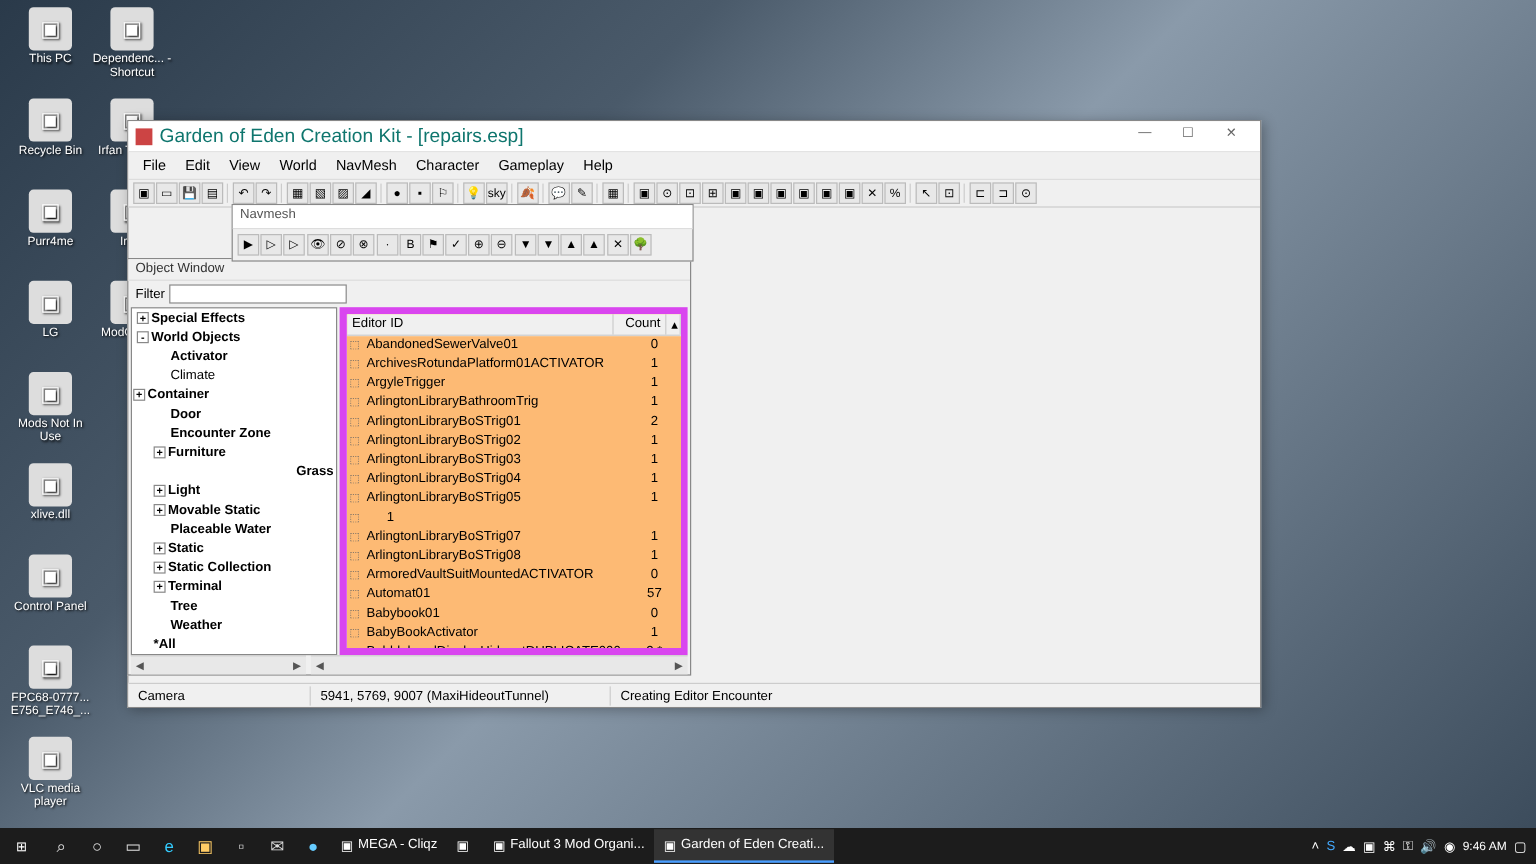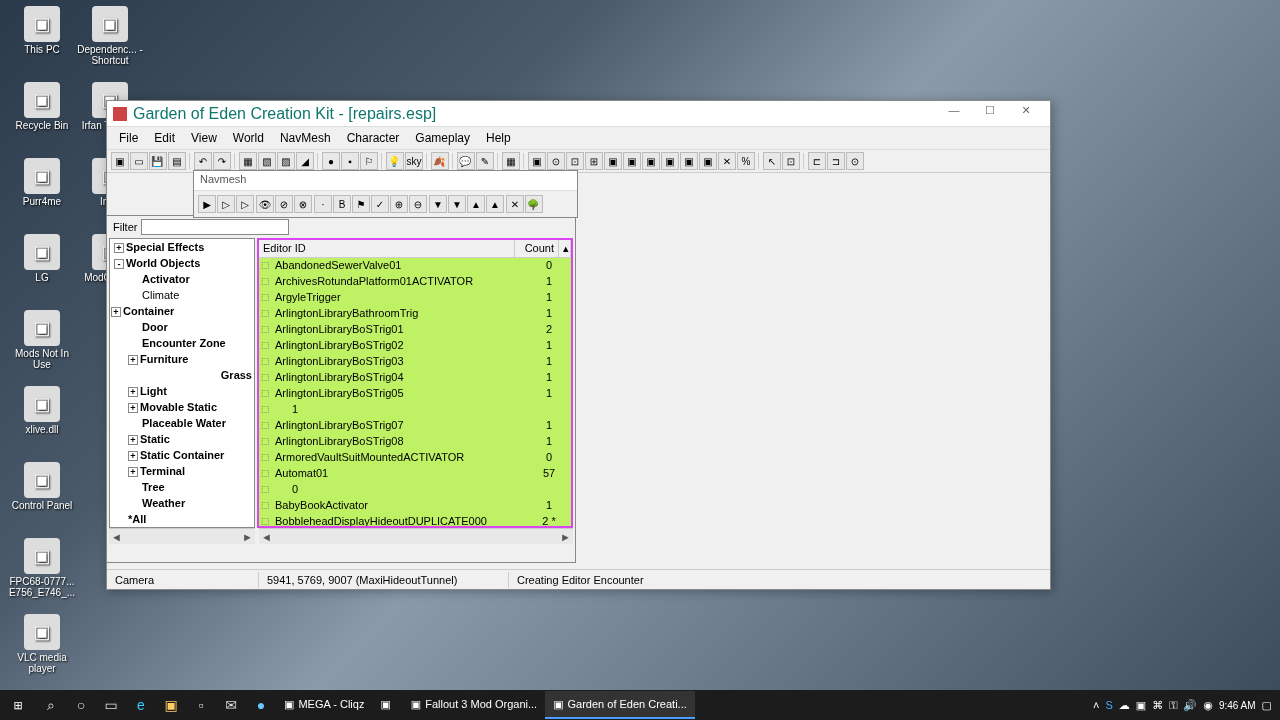--- a/index.html
+++ b/index.html
@@ -28,25 +28,25 @@
 .navmesh .nav-title { height: 20px; background: #fff; padding: 2px 6px; font-size: 11px; color: #555; border-bottom: 1px solid #ddd; }
 .navmesh .nav-tools { height: 26px; display: flex; align-items: center; padding: 0 4px; gap: 1px; }
 .navmesh .nbtn { width: 18px; height: 18px; background: #e8e8e8; border: 1px solid #bbb; font-size: 10px; display: flex; align-items: center; justify-content: center; cursor: pointer; }
 
 
 .obj-window { position: absolute; left: 106px; top: 215px; width: 470px; height: 348px; background: #f0f0f0; border: 1px solid #888; z-index: 3; }
 .obj-title { height: 18px; padding: 2px 6px; font-size: 11px; color: #333; background: #f0f0f0; border-bottom: 1px solid #ddd; }
 .obj-filter { height: 22px; padding: 2px 6px; display: flex; align-items: center; gap: 4px; }
 .obj-filter input { flex: 0 0 110px; height: 16px; border: 1px solid #888; background: white; font-size: 11px; padding: 0 2px; }
 .obj-body { display: flex; height: 290px; }
-.tree { width: 146px; overflow-y: auto; overflow-x: hidden; background: white; border: 1px solid #888; margin: 0 2px; font-size: 11px; }
+.tree { width: 172px; overflow-y: auto; overflow-x: hidden; background: white; border: 1px solid #888; margin: 0 2px; font-size: 11px; }
 .tree-item { padding: 1px 2px; white-space: nowrap; cursor: pointer; line-height: 14px; }
 .tree-item.bold { font-weight: bold; }
 .tree-toggle { display: inline-block; width: 10px; height: 10px; border: 1px solid #888; text-align: center; line-height: 8px; font-size: 9px; margin-right: 2px; background: white; }
-.list { flex: 1; background: #bef264; border: 2px solid #d946ef; margin: 0 2px 0 0; overflow-y: auto; overflow-x: hidden; font-size: 11px; }
+.list { flex: 1; background: #fdba74; border: 6px solid #d946ef; margin: 0 2px 0 0; overflow-y: auto; overflow-x: hidden; font-size: 11px; }
 .list-head { display: flex; background: #f0f0f0; border-bottom: 1px solid #ccc; position: sticky; top: 0; }
 .list-head .col { padding: 2px 4px; border-right: 1px solid #ccc; font-size: 11px; }
 .list-head .col-id { flex: 1; }
 .list-head .col-ct { width: 44px; text-align: right; }
 .list-row { display: flex; padding: 0 2px; line-height: 15px; height: 16px; cursor: pointer; }
 .list-row .rico { width: 14px; font-size: 9px; color: #666; }
 .list-row .rid { flex: 1; white-space: nowrap; overflow: hidden; }
 .list-row .rct { width: 40px; text-align: center; }
 .scroll-x { height: 16px; background: #e8e8e8; border-top: 1px solid #ccc; display:flex; align-items:center; justify-content:space-between; padding:0 2px; margin: 0 2px; font-size:9px; color:#555;}
 
@@ -235,40 +235,41 @@
         <div class="nbtn">▼</div>
         <div class="nbtn">▲</div>
         <div class="nbtn">▲</div>
         <div class="tsep"></div>
         <div class="nbtn">✕</div>
         <div class="nbtn">🌳</div>
       </div>
   </div>
 
   <div class="obj-window">
+    <div class="obj-title">Object Window</div>
     <div class="obj-filter">
       <span>Filter</span>
       <input type="text" value="" style="">
     </div>
     <div class="obj-body">
       <div class="tree" id="tree">
           <div class="tree-item bold" style="padding-left: 4px;"><span class="tree-toggle">+</span><span>Special Effects</span></div>
           <div class="tree-item bold" style="padding-left: 4px;"><span class="tree-toggle">-</span><span>World Objects</span></div>
           <div class="tree-item bold" style="padding-left: 18px;"><span style="display:inline-block;width:14px"></span><span>Activator</span></div>
           <div class="tree-item" style="padding-left: 18px;"><span style="display:inline-block;width:14px"></span><span>Climate</span></div>
           <div class="tree-item bold" style="padding-left: 1px;"><span class="tree-toggle">+</span><span>Container</span></div>
           <div class="tree-item bold" style="padding-left: 18px;"><span style="display:inline-block;width:14px"></span><span>Door</span></div>
           <div class="tree-item bold" style="padding-left: 18px;"><span style="display:inline-block;width:14px"></span><span>Encounter Zone</span></div>
           <div class="tree-item bold" style="padding-left: 18px;"><span class="tree-toggle">+</span><span>Furniture</span></div>
           <div class="tree-item bold" style="padding-left: 18px; text-align: right;"><span style="display:inline-block;width:14px"></span><span>Grass</span></div>
           <div class="tree-item bold" style="padding-left: 18px;"><span class="tree-toggle">+</span><span>Light</span></div>
           <div class="tree-item bold" style="padding-left: 18px;"><span class="tree-toggle">+</span><span>Movable Static</span></div>
           <div class="tree-item bold" style="padding-left: 18px;"><span style="display:inline-block;width:14px"></span><span>Placeable Water</span></div>
           <div class="tree-item bold" style="padding-left: 18px;"><span class="tree-toggle">+</span><span>Static</span></div>
-          <div class="tree-item bold" style="padding-left: 18px;"><span class="tree-toggle">+</span><span>Static Container</span></div>
+          <div class="tree-item bold" style="padding-left: 18px;"><span class="tree-toggle">+</span><span>Static Collection</span></div>
           <div class="tree-item bold" style="padding-left: 18px;"><span class="tree-toggle">+</span><span>Terminal</span></div>
           <div class="tree-item bold" style="padding-left: 18px;"><span style="display:inline-block;width:14px"></span><span>Tree</span></div>
           <div class="tree-item bold" style="padding-left: 18px;"><span style="display:inline-block;width:14px"></span><span>Weather</span></div>
           <div class="tree-item bold" style="padding-left: 4px;"><span style="display:inline-block;width:14px"></span><span>*All</span></div>
         </div>
       <div class="list">
         <div class="list-head">
           <div class="col col-id">Editor ID</div>
           <div class="col col-ct">Count</div>
           <div class="col" style="width:12px">▴</div>
@@ -338,20 +339,21 @@
               <span class="rid">ArmoredVaultSuitMountedACTIVATOR</span>
               <span class="rct">0</span>
             </div>
             <div class="list-row">
               <span class="rico">⬚</span>
               <span class="rid">Automat01</span>
               <span class="rct">57</span>
             </div>
             <div class="list-row">
               <span class="rico">⬚</span>
+              <span class="rid">Babybook01</span>
               <span class="rct">0</span>
             </div>
             <div class="list-row">
               <span class="rico">⬚</span>
               <span class="rid">BabyBookActivator</span>
               <span class="rct">1</span>
             </div>
             <div class="list-row">
               <span class="rico">⬚</span>
               <span class="rid">BobbleheadDisplayHideoutDUPLICATE000</span>

